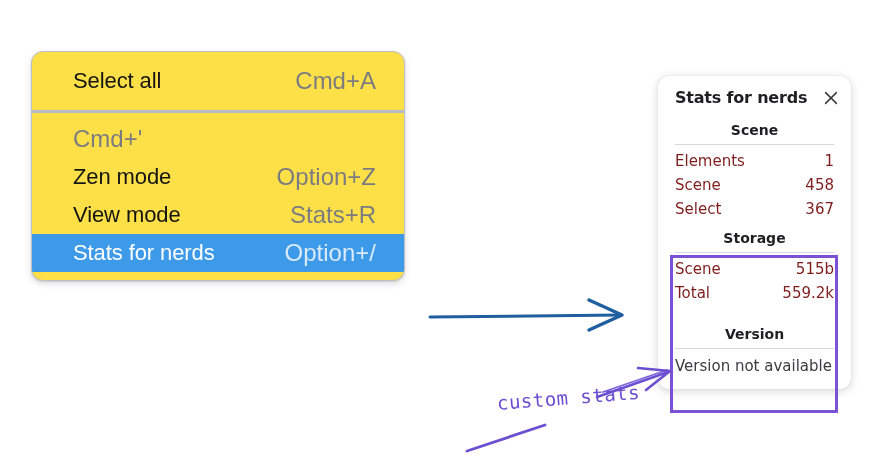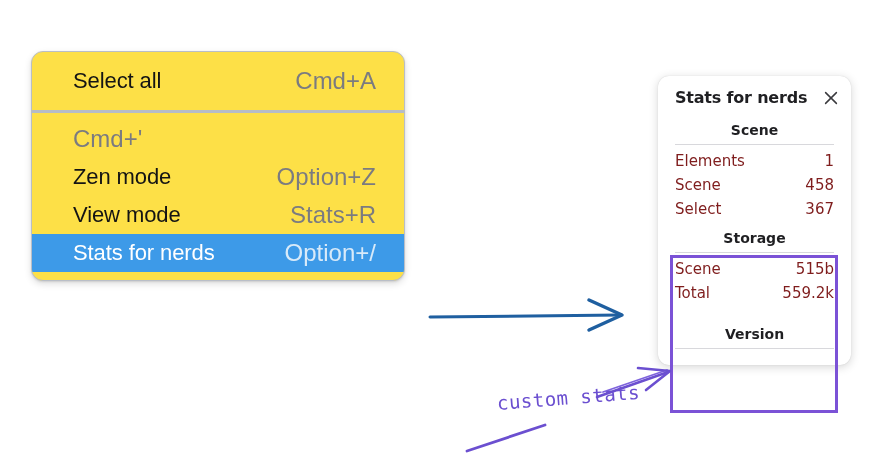--- a/index.html
+++ b/index.html
@@ -227,20 +227,21 @@
     </div>
     <div class="stat-row">
       <span class="k">Total</span>
       <span class="v">559.2k</span>
     </div>
   </div>
 
   <div style="margin-top:19px;">
     <div class="section-title">Version</div>
     <div class="hr"></div>
+    <div class="plain-row">Version not available</div>
   </div>
 
 </div>
 
 <div id="custom-stats-box"></div>
 
 <svg id="annotations" viewBox="0 0 873 461">
 
   <g>
     <path d="M430 317 L620 315" stroke="#1f5fa0" stroke-width="3" stroke-linecap="round" fill="none"></path>

